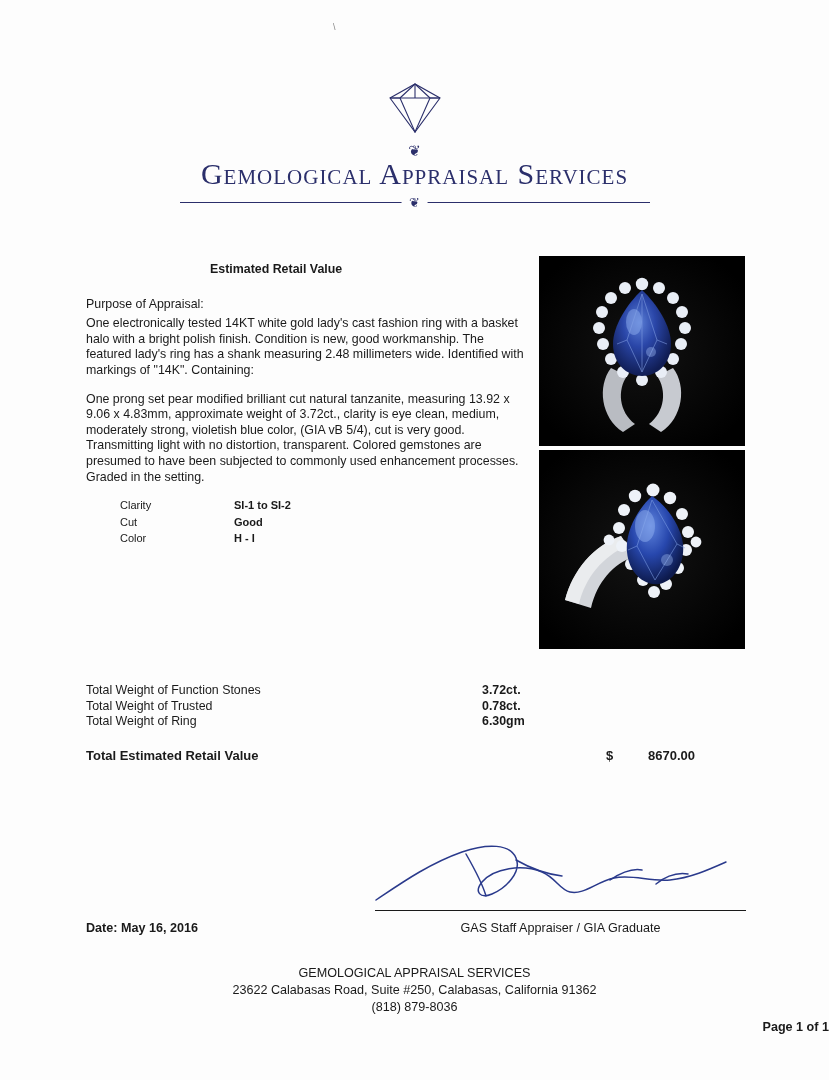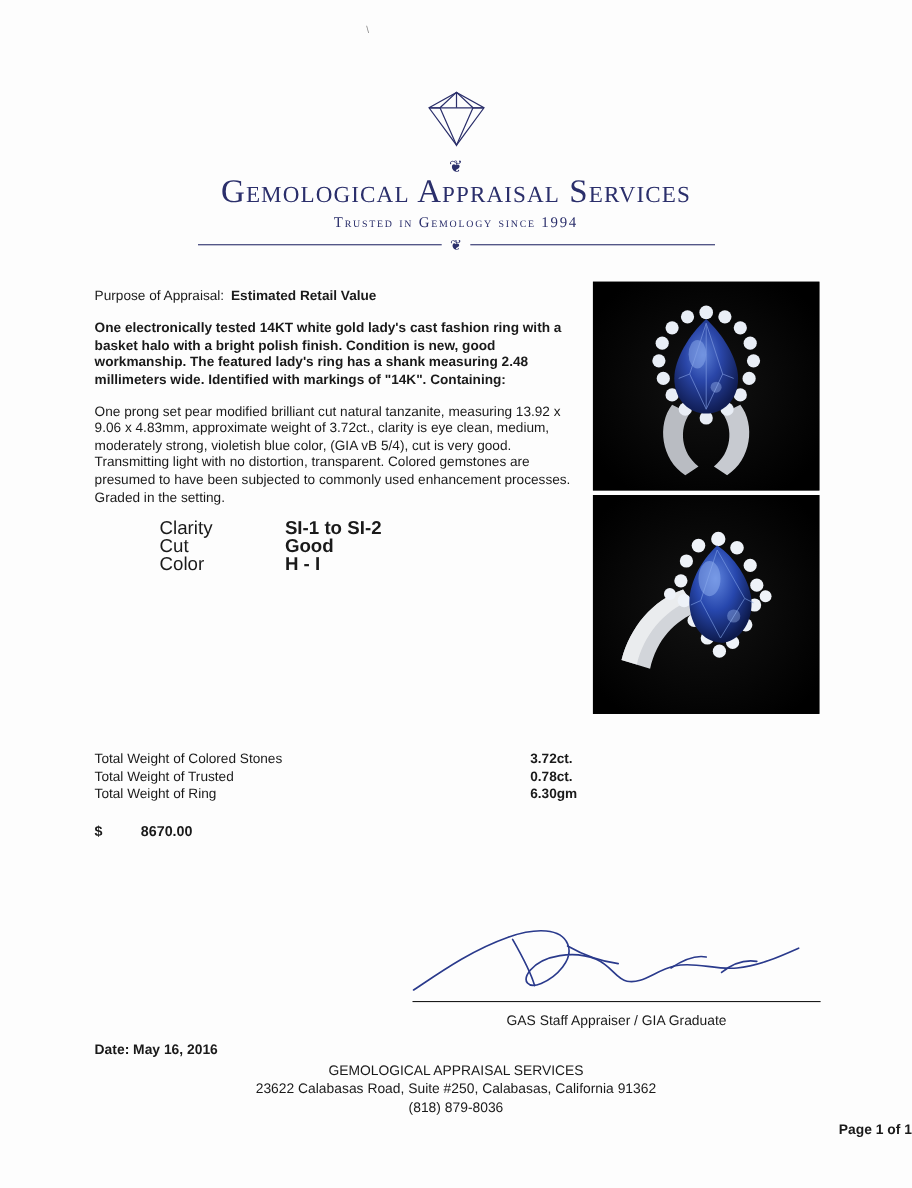--- a/index.html
+++ b/index.html
@@ -89,32 +89,32 @@
     top: 262px;
     width: 446px;
     font-size: 12.4px;
     line-height: 15.6px;
     color: #1a1a1a;
   }
   .kv-row {
     display: flex;
     line-height: 15.2px;
   }
-  .kv-label { width: 124px; }
+  .kv-label { width: 124px; margin-top: 35px; }
   .kv-value { font-weight: bold; }
   .para {
     margin-top: 13px;
     text-align: left;
   }
-  .para.first { margin-top: 14px; font-weight: bold; }
+  .para.first { margin-top: 4px; }
 
   .spec-table {
     margin-top: 12px;
-    margin-left: 59px;
-    font-size: 17px;
+    margin-left: 34px;
+    font-size: 11px;
     line-height: 16.5px;
   }
   .spec-row { display: flex; }
   .spec-label { width: 114px; }
   .spec-value { font-weight: bold; }
 
   
   .photo {
     position: absolute;
     background: #000000;
@@ -163,21 +163,21 @@
     position: absolute;
     left: 375px;
     top: 910px;
     width: 371px;
     height: 1px;
     background: #1a1a1a;
   }
   .date-line {
     position: absolute;
     left: 86px;
-    top: 947px;
+    top: 921px;
     font-size: 12.6px;
     font-weight: bold;
   }
   .sig-caption {
     position: absolute;
     left: 375px;
     top: 921px;
     width: 371px;
     text-align: center;
     font-size: 12.6px;
@@ -223,21 +223,20 @@
           <path d="M20 18 L70 18"></path>
           <path d="M30 18 L45 4 L60 18"></path>
           <path d="M30 18 L45 52 L60 18"></path>
           <path d="M20 18 L30 18 M60 18 L70 18"></path>
           <path d="M45 4 L45 18"></path>
         </g>
       </svg>
     </span>
     <div class="top-flourish">❦</div>
     <div class="company-name">Gemological Appraisal Services</div>
-    <div class="tagline">Trusted in Gemology since 1994</div>
     <div class="rule-wrap">
       <div class="line"></div>
       <div class="flourish">❦</div>
     </div>
   </div>
 
   <div class="body-col">
 
     <div class="kv-row">
       <div class="kv-label">Purpose of Appraisal:</div>
@@ -353,34 +352,35 @@
         <path d="M113 50 L98 96 L116 130 L138 94 Z"></path>
         <path d="M98 96 L89 100 M138 94 L146 98"></path>
       </g>
       <ellipse cx="106" cy="76" rx="10" ry="16" fill="#8fb0f0" opacity="0.5"></ellipse>
       <circle cx="128" cy="110" r="6" fill="#a6c2f7" opacity="0.38"></circle>
     </svg>
   </div>
 
   <div class="totals">
     <div class="totals-row">
-      <div class="totals-label">Total Weight of Colored Stones</div>
+      <div class="totals-label">Total Weight of Function Stones</div>
       <div class="totals-value">3.72ct.</div>
     </div>
     <div class="totals-row">
       <div class="totals-label">Total Weight of Trusted</div>
       <div class="totals-value">0.78ct.</div>
     </div>
     <div class="totals-row">
       <div class="totals-label">Total Weight of Ring</div>
       <div class="totals-value">6.30gm</div>
     </div>
   </div>
 
   <div class="grand-total">
+    <div class="gt-label">Total Estimated Retail Value</div>
     <div class="gt-currency">$</div>
     <div class="gt-amount">8670.00</div>
   </div>
 
   <div class="sig-area">
     <svg width="376" height="72" viewBox="0 0 376 72">
       <g fill="none" stroke="#2a3a8c" stroke-width="1.5" stroke-linecap="round">
         <path d="M6 62 C30 46, 58 26, 92 14 C118 5, 140 6, 146 20 C152 34, 136 50, 122 56 C110 61, 104 54, 112 44 C124 30, 152 26, 172 34 C186 40, 190 52, 200 54 C214 57, 226 44, 244 40 C262 36, 280 44, 300 42 C320 40, 338 32, 356 24"></path>
         <path d="M96 16 C104 30, 112 44, 116 58"></path>
         <path d="M146 22 C160 30, 176 36, 192 38"></path>

